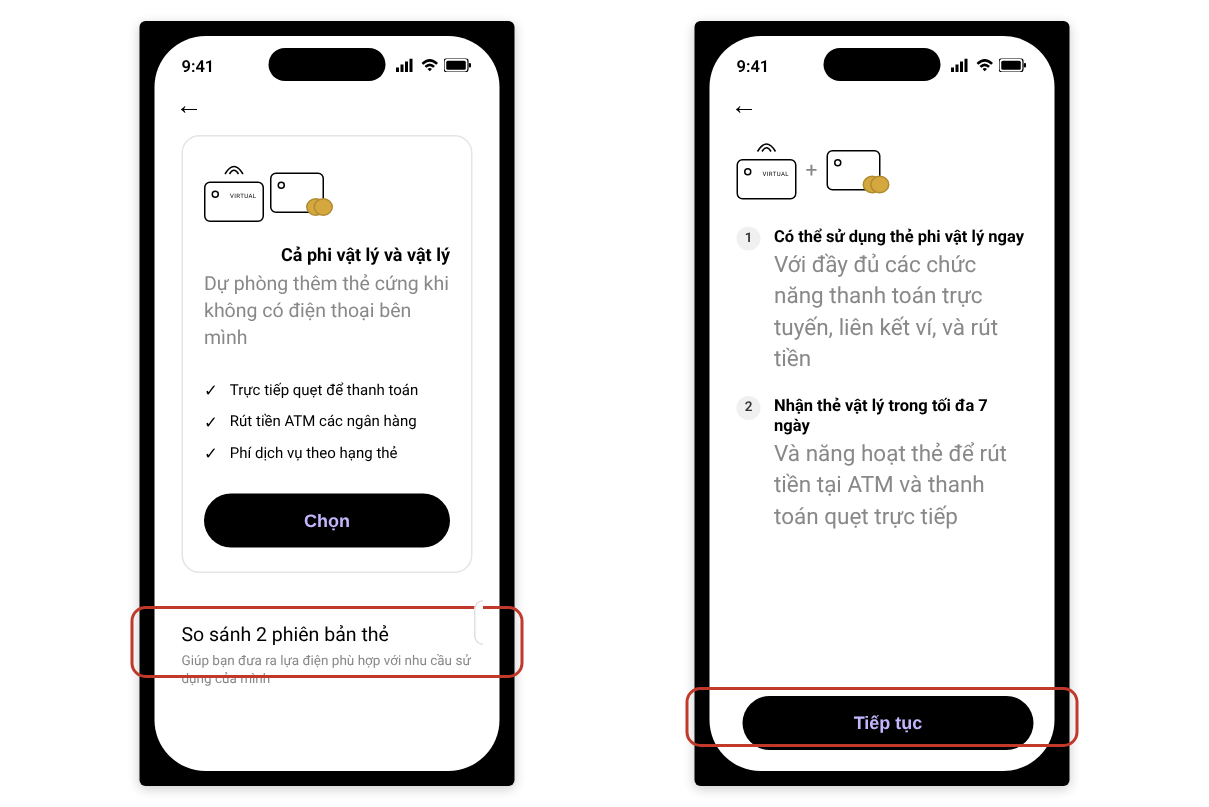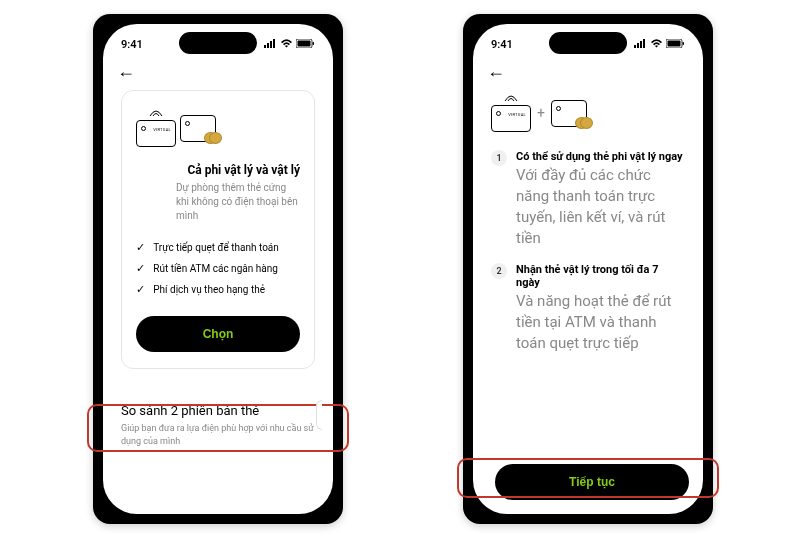--- a/index.html
+++ b/index.html
@@ -12,21 +12,21 @@
       display: flex;
       justify-content: center;
       align-items: center;
       gap: 120px;
     }
     
     .phone {
       width: 250px;
       height: 510px;
       background: #000;
-      border-radius: 17px;
+      border-radius: 4px;
       padding: 10px;
       position: relative;
       box-shadow: 0 2px 8px rgba(0,0,0,0.2);
     }
     
     .phone-inner {
       width: 100%;
       height: 100%;
       background: #fff;
       border-radius: 34px;
@@ -172,25 +172,24 @@
     }
     
     .card-title {
       font-size: 12px;
       font-weight: 700;
       margin-bottom: 4px;
       text-align: right;
     }
     
     .card-desc {
-      font-size: 10px;
+      font-size: 13px;
       color: #888;
       line-height: 1.4;
       margin-bottom: 14px;
-      margin-left: 40px;
     }
     
     .feature-list {
       list-style: none;
       margin-bottom: 16px;
     }
     
     .feature-list li {
       font-size: 10px;
       padding: 4px 0;
@@ -199,21 +198,21 @@
       gap: 8px;
     }
     
     .check {
       color: #000;
       font-size: 11px;
     }
     
     .btn-primary {
       background: #000;
-      color: #84cc16;
+      color: #c4b5fd;
       border: none;
       border-radius: 22px;
       padding: 11px 0;
       width: 100%;
       font-size: 12px;
       font-weight: 600;
       cursor: pointer;
     }
     
     .section-title {

